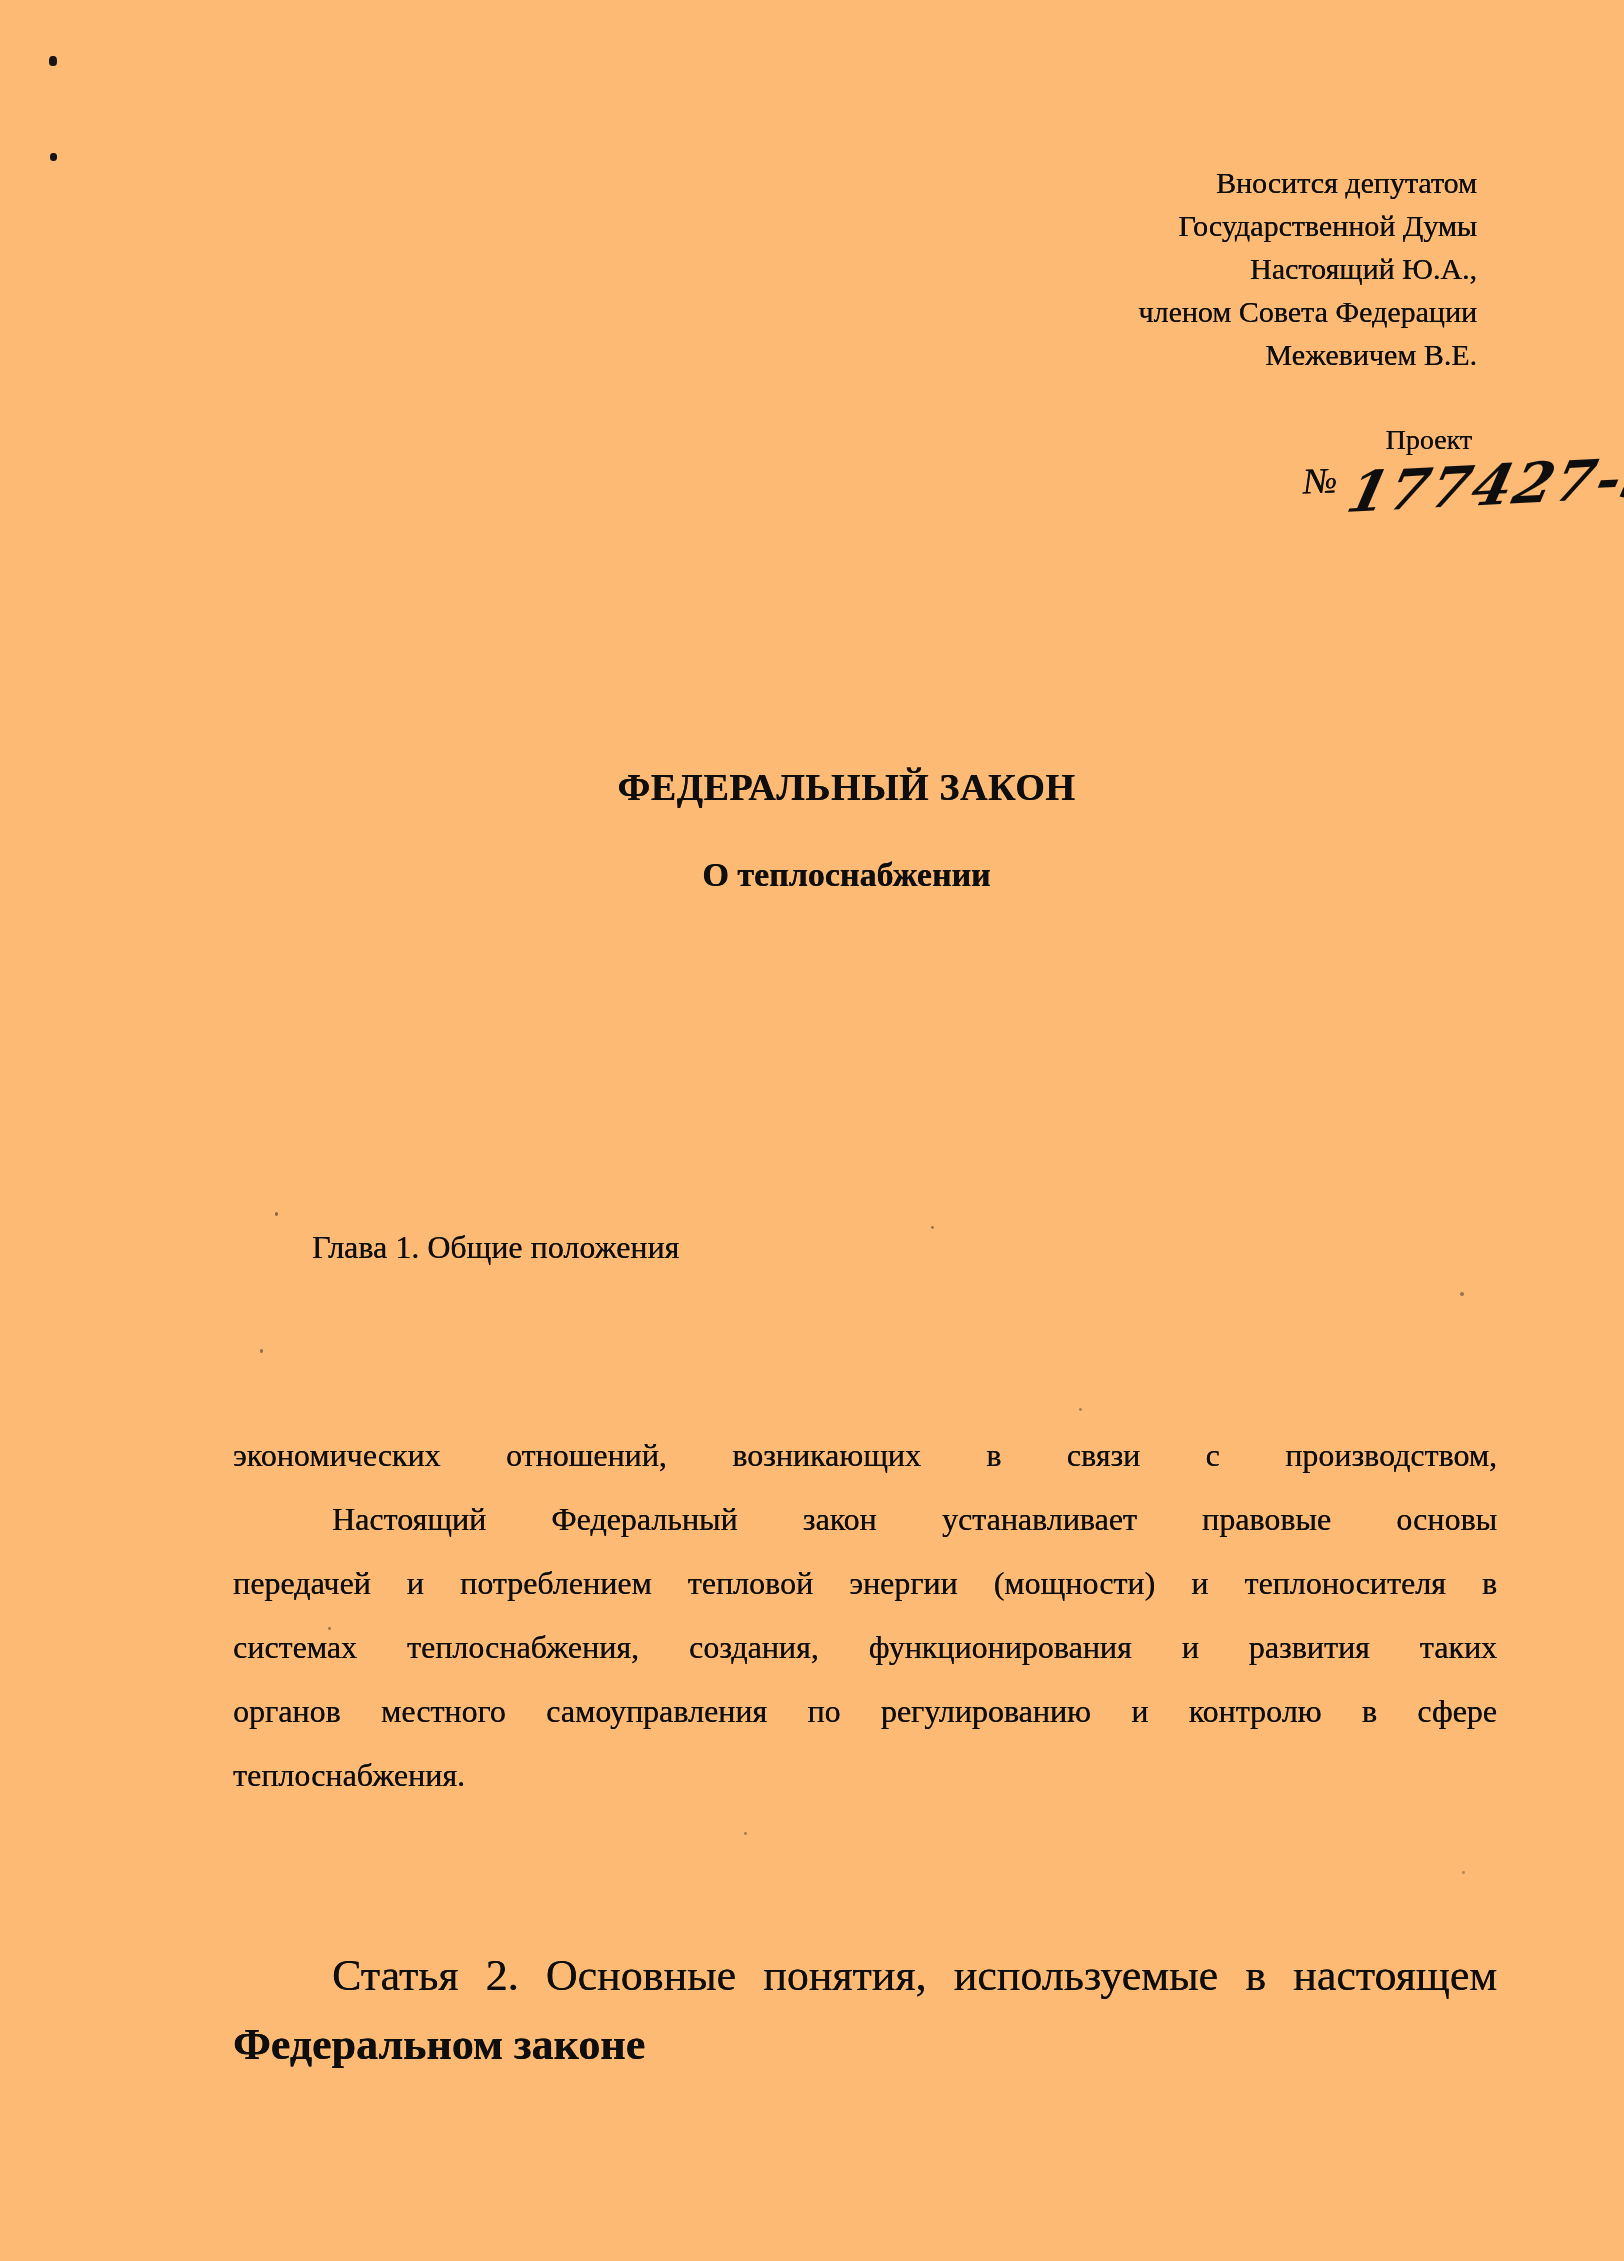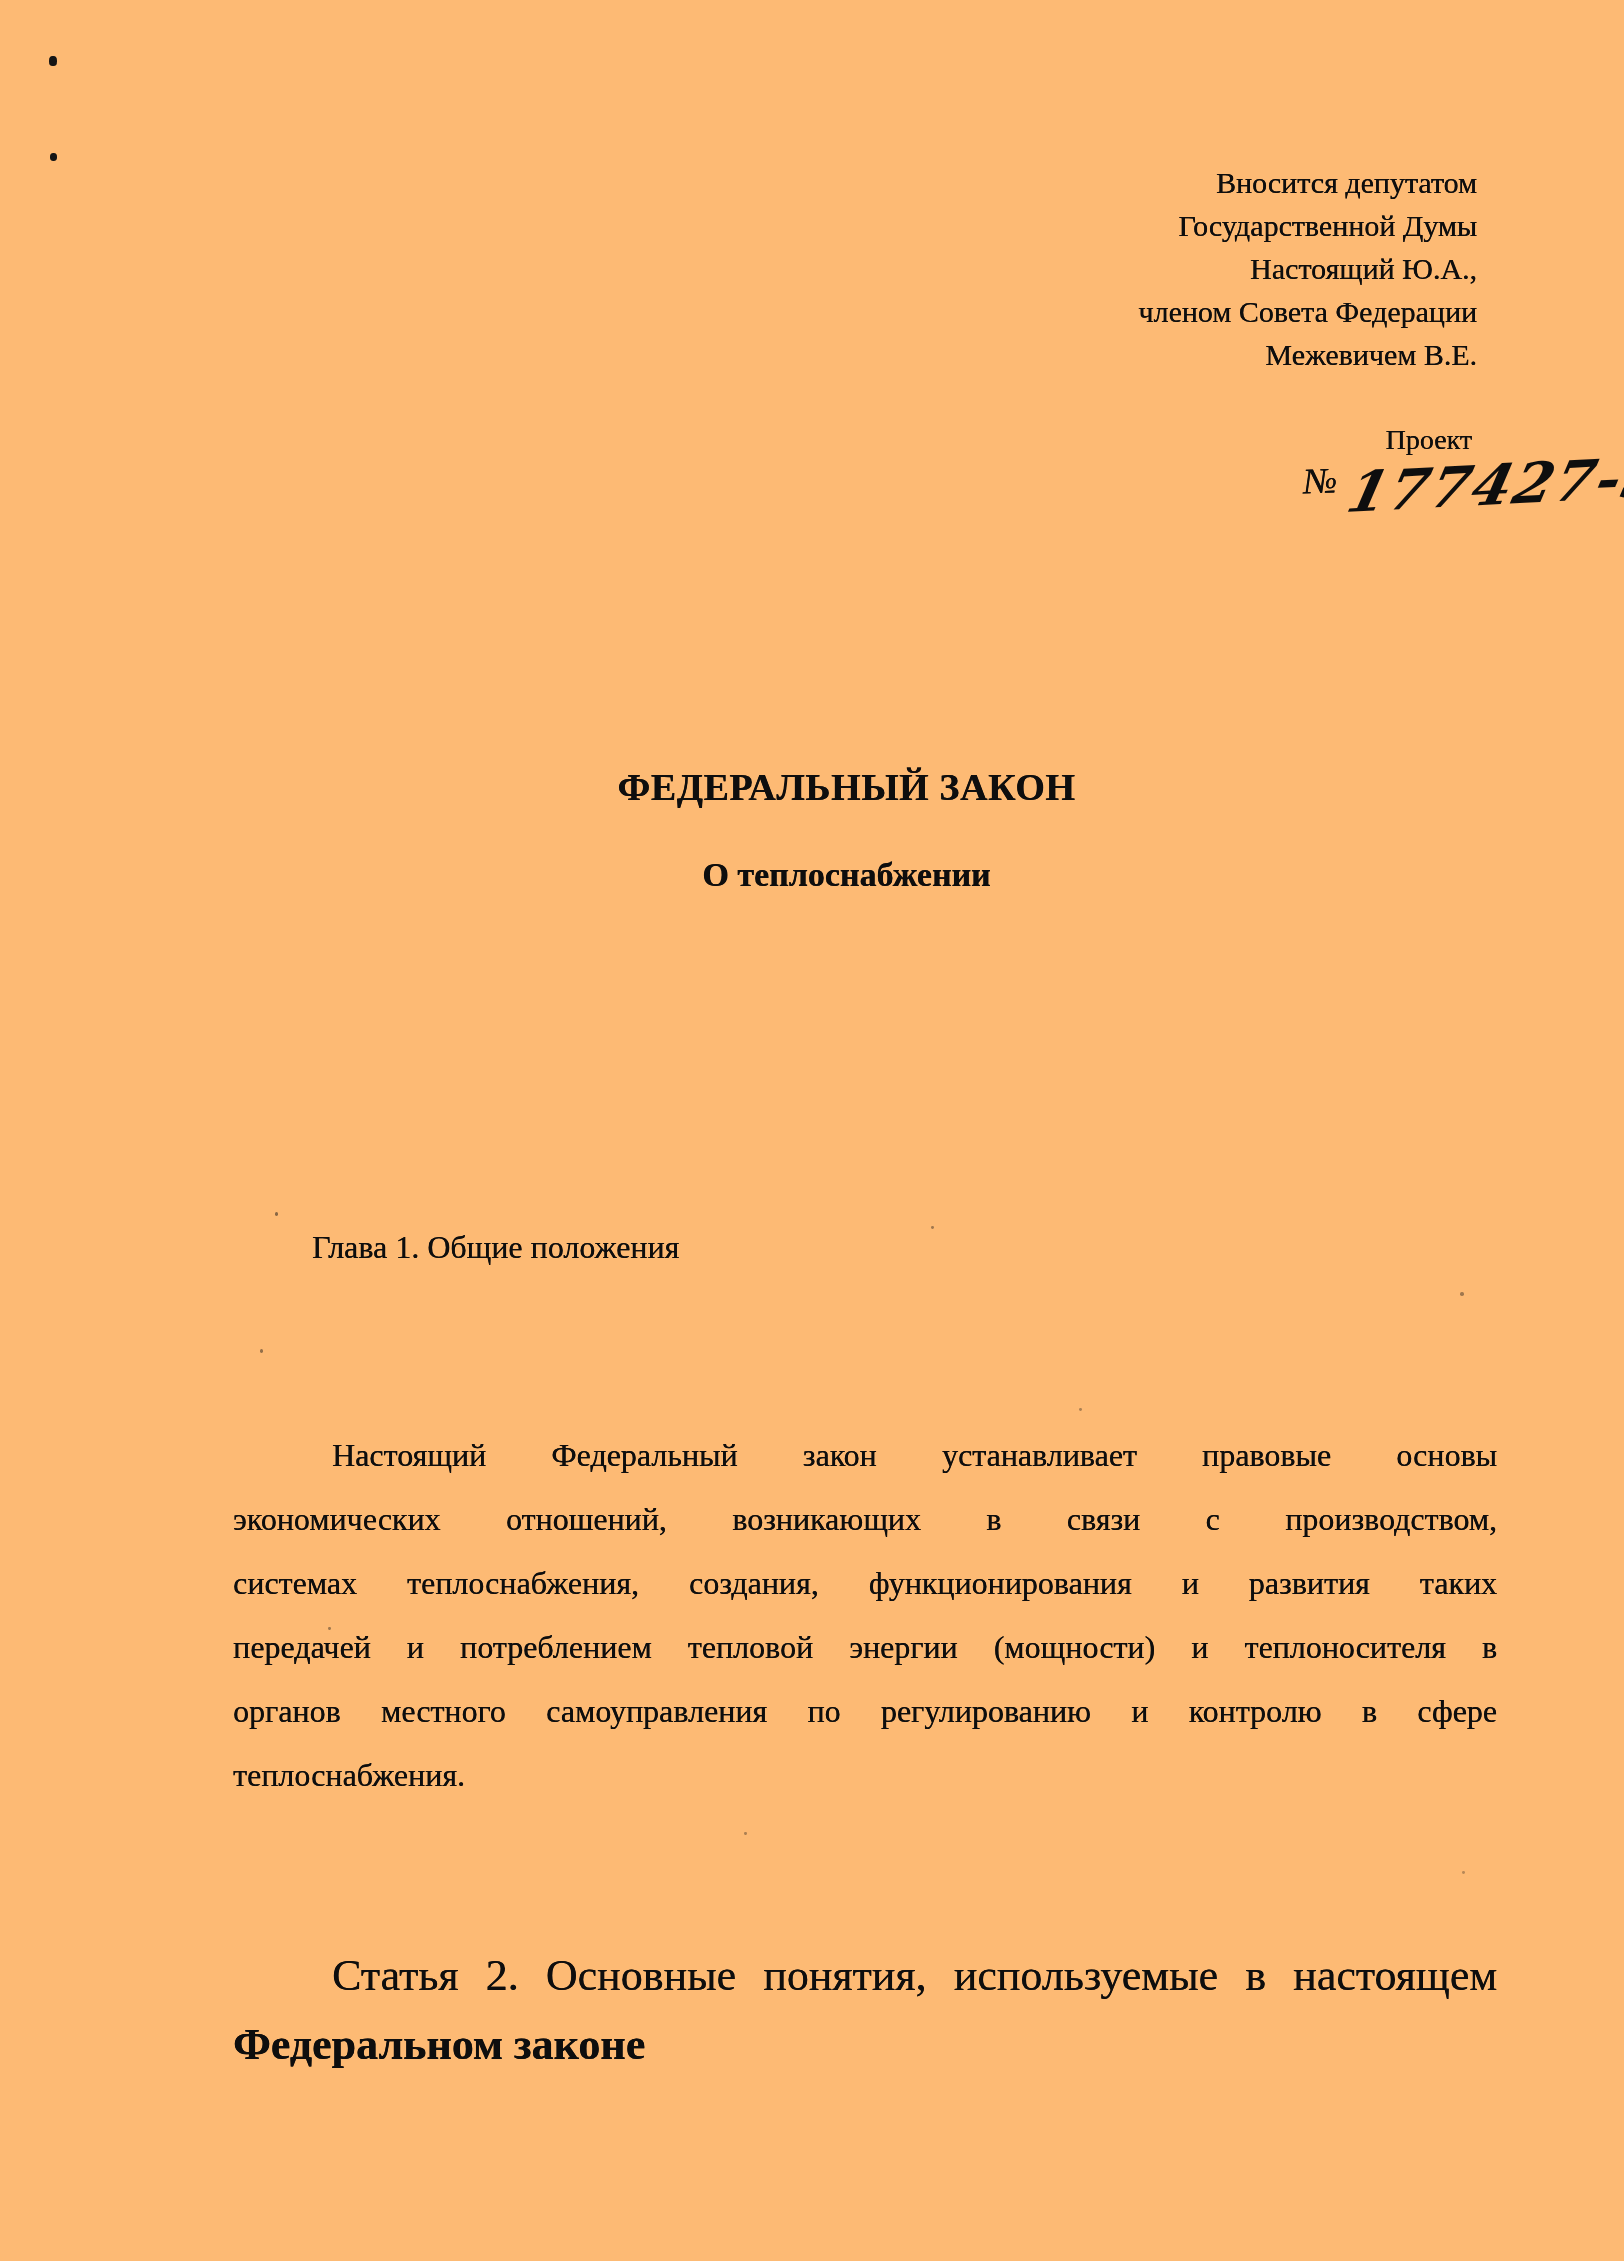--- a/index.html
+++ b/index.html
@@ -185,24 +185,24 @@
   <div class="law-subtitle ink">О теплоснабжении</div>
 
   <div class="chapter-heading ink">
     <span>Глава 1.</span>
     <span> </span>
     <span class="bold">Общие положения</span>
   </div>
 
 
   <div class="article1-body ink">
+    <div class="pline">экономических отношений, возникающих в связи с производством,</div>
     <div class="pline first">Настоящий Федеральный закон устанавливает правовые основы</div>
-    <div class="pline">экономических отношений, возникающих в связи с производством,</div>
+    <div class="pline">передачей и потреблением тепловой энергии (мощности) и теплоносителя в</div>
     <div class="pline">системах теплоснабжения, создания, функционирования и развития таких</div>
-    <div class="pline">передачей и потреблением тепловой энергии (мощности) и теплоносителя в</div>
     <div class="pline">органов местного самоуправления по регулированию и контролю в сфере</div>
     <div class="pline last">теплоснабжения.</div>
   </div>
 
   <div class="article2-heading ink">
     <div class="a2line1">
       <span>Статья 2.</span>
       <span> </span>
       <span class="bold">Основные понятия, используемые в настоящем</span>
     </div>

